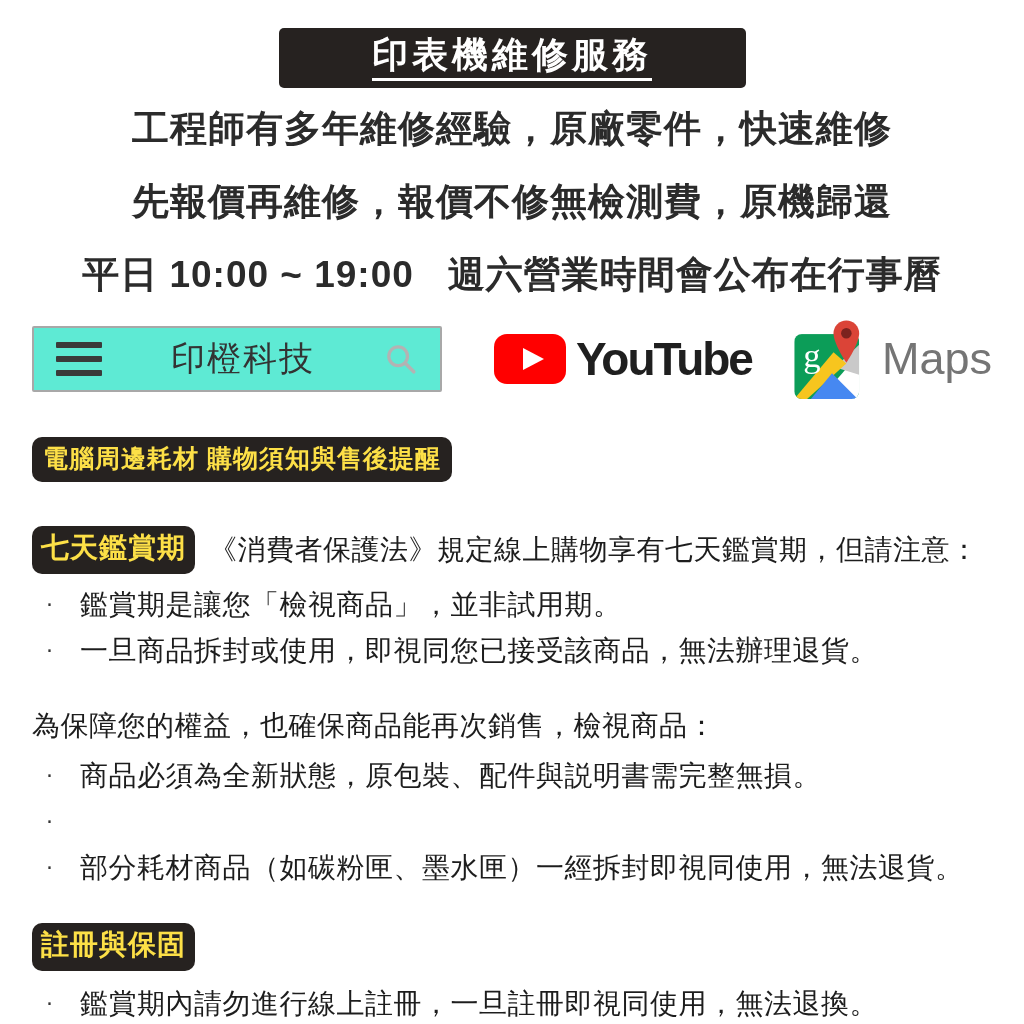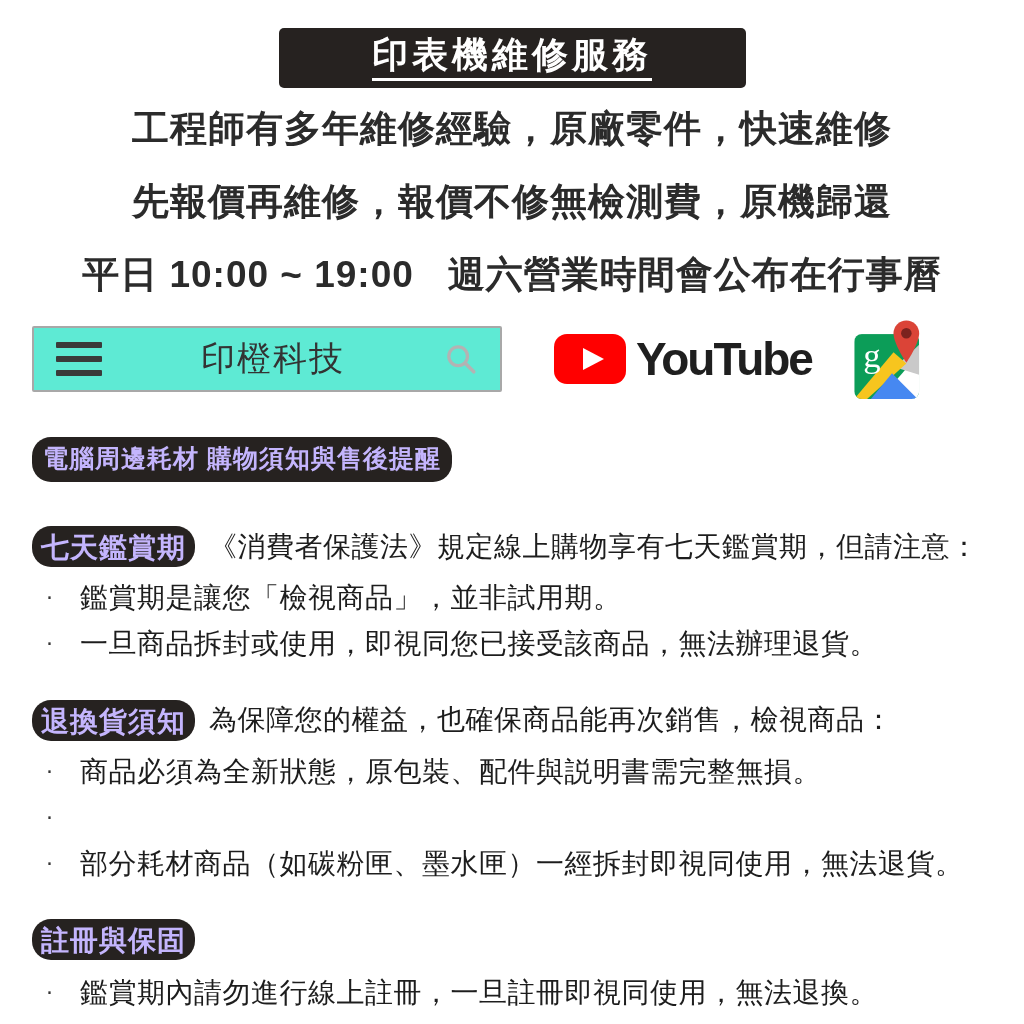--- a/index.html
+++ b/index.html
@@ -23,28 +23,28 @@
                 background:#5eead4; display:flex; align-items:center; padding:0 22px; }
   .hamburger { display:flex; flex-direction:column; gap:8px; cursor:pointer; }
   .hamburger span { display:block; width:46px; height:6px; background:#3a3a3a; border-radius:1px; }
   .store-name { flex:1; text-align:center; font-size:34px; color:#333; letter-spacing:2px; }
   .yt { display:flex; align-items:center; gap:10px; margin-left:28px; cursor:pointer;padding-left:24px; }
   .yt-word { font-size:46px; font-weight:bold; color:#1f1f1f; letter-spacing:-2px; }
   .maps { display:flex; align-items:center; gap:12px; margin-left:42px; cursor:pointer; }
   .maps-word { font-size:45px; color:#757575; letter-spacing:0px; }
 
   
-  .badge { display:inline-block; background:#262220; color:#c4b5fd; font-weight:bold;
-           border-radius:19px;text-align:right; }
+  .badge { display:inline-block; background:#262220; color:#fde047; font-weight:bold;
+           border-radius:10px;text-align:right; }
   .notice-badge { font-size:25px; padding:5px 11px 7px 11px; margin-top:42px; letter-spacing:1px; }
 
   
   .section { margin-top:40px; }
   .section-head { display:flex; align-items:center; gap:14px; font-size:28px; }
-  .section-badge { font-size:28px; padding:3px 9px 0 9px; letter-spacing:1px; }
+  .section-badge { font-size:28px; padding:3px 9px 7px 9px; letter-spacing:1px; }
   .section-intro { font-weight:500; color:#1d1d1d; letter-spacing:0.5px; }
   .bullets { margin-top:16px; list-style:none; }
   .bullets li { display:flex; align-items:flex-start; font-size:28px; color:#1d1d1d;
                 margin-bottom:15px; letter-spacing:0.5px; line-height:1.1; }
   .bullets .dot { width:14px; margin:0 20px 0 14px; font-size:22px; color:#333; line-height:1.4; }
   .section.s1 { margin-top:44px; }
   .section.s3 .bullets { margin-top:18px; }
 </style>
 </head>
 <body>
@@ -94,20 +94,21 @@
         <rect x="0" y="20" width="86" height="86" fill="#0C9D58"></rect>
         <polygon points="34,106 86,46 86,106" fill="#FFFFFF"></polygon>
         <polygon points="54,64 86,34 86,74" fill="#C9C9C9"></polygon>
         <polygon points="0,106 52,44 69,59 17,106" fill="#F7C51E"></polygon>
         <polygon points="22,106 50,72 84,106" fill="#4688F1"></polygon>
       </g>
       <text x="12" y="64" font-family="'Liberation Serif','DejaVu Serif',serif" font-size="46" fill="#ffffff">g</text>
       <path d="M69 2 a17 17 0 0 1 17 17 c0 14 -17 39 -17 39 c0 0 -17 -25 -17 -39 a17 17 0 0 1 17 -17 z" fill="#DB4437"></path>
       <circle cx="69" cy="19" r="7" fill="#7B231E"></circle>
     </svg>
+    <span class="maps-word">Maps</span>
   </div>
 
 </div>
 
 <div>
   <span class="badge notice-badge">電腦周邊耗材 購物須知與售後提醒</span>
 </div>
 
 <div class="section s1">
   <div class="section-head">
@@ -121,21 +122,20 @@
     </li>
     <li>
       <span class="dot">‧</span>
       <span>一旦商品拆封或使用，即視同您已接受該商品，無法辦理退貨。</span>
     </li>
   </ul>
 </div>
 
 <div class="section">
   <div class="section-head">
-    <span class="badge section-badge">退換貨須知</span>
     <span class="section-intro">為保障您的權益，也確保商品能再次銷售，檢視商品：</span>
   </div>
   <ul class="bullets">
     <li>
       <span class="dot">‧</span>
       <span>商品必須為全新狀態，原包裝、配件與説明書需完整無損。</span>
     </li>
     <li>
       <span class="dot">‧</span>
     </li>

